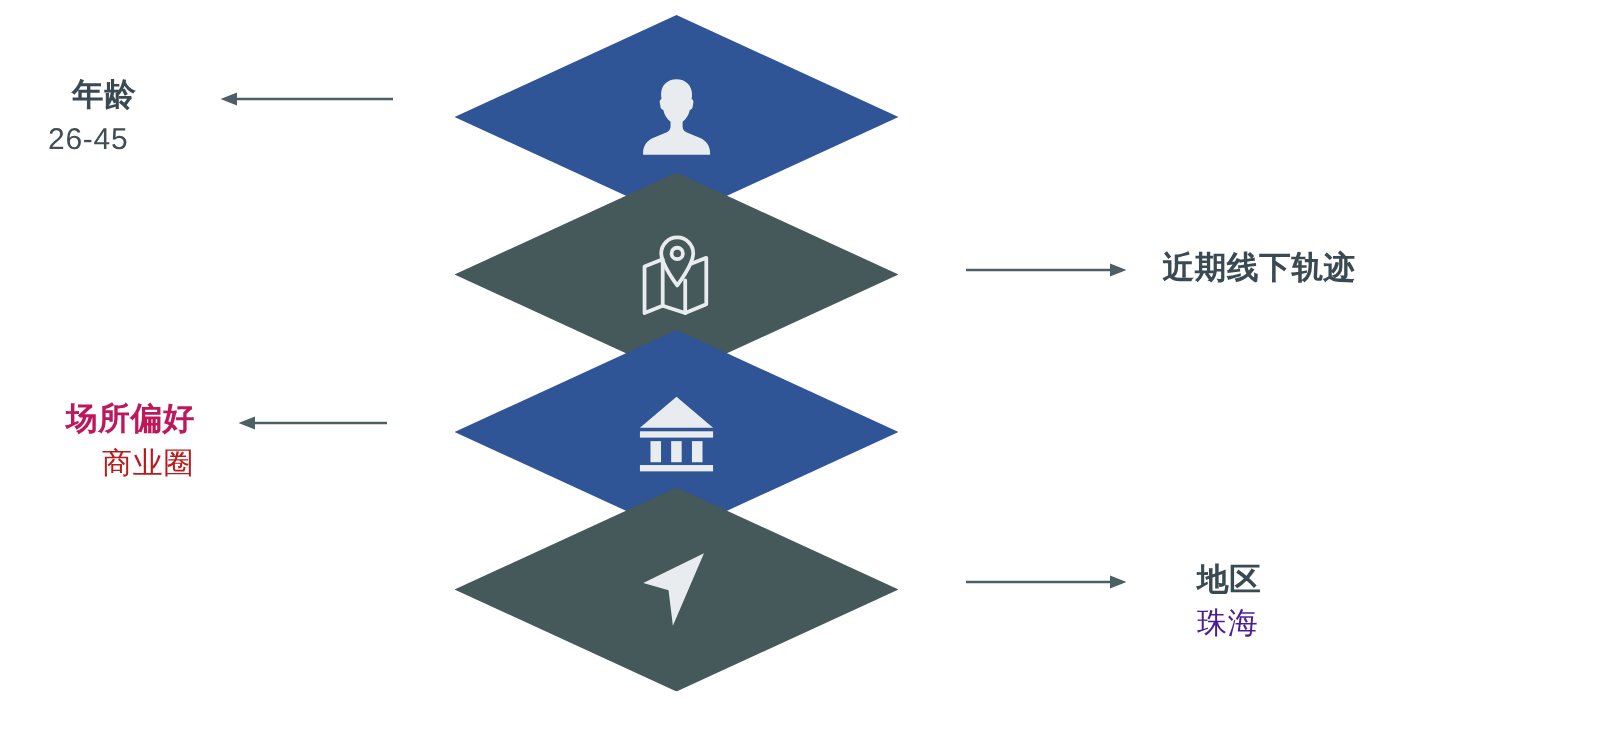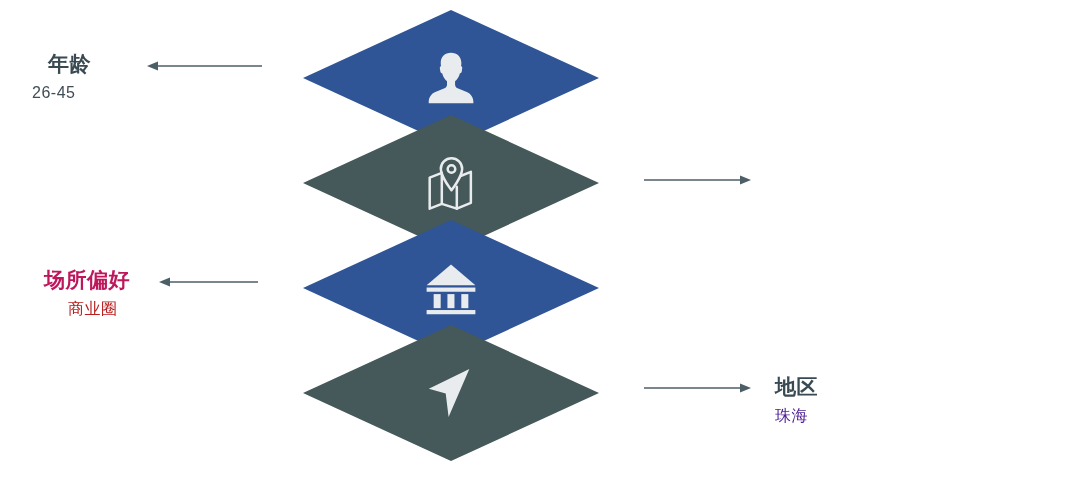--- a/index.html
+++ b/index.html
@@ -61,32 +61,32 @@
   }
   .label .title {
     font-weight: bold;
     font-size: 21px;
     line-height: 28px;
     color: #3a4a52;
     letter-spacing: 0.5px;
   }
   .label .sub {
     font-weight: normal;
-    font-size: 16px;
+    font-size: 20px;
     line-height: 30px;
     color: #3f4d55;
     letter-spacing: 0.5px;
   }
   .label.right { text-align: left; }
   .label.l-age     { left: 32px;  top: 50px;  text-align: left; }
   .label.l-age .title { margin-left: 16px; }
   .label.l-track   { left: 775px; top: 165px; }
   .label.l-place   { left: 44px;  top: 266px; text-align: left; }
   .label.l-place .sub { margin-left: 24px; }
-  .label.l-region  { left: 775px; top: 373px; }
+  .label.l-region  { left: 798px; top: 373px; }
 </style>
 </head>
 <body>
 
 <div id="stage" style="background: rgb(255, 255, 255);">
 
   <div class="diamond d1" style="background:#2F5597">
     <span class="glyph">
       <svg width="62" height="62" viewBox="0 0 64 64" aria-hidden="true">
         <g fill="#E8ECEE">
@@ -168,20 +168,21 @@
       <path d="M107 7 L96 2.6 L96 11.4 Z" fill="#4C5F66"></path>
     </svg>
   </div>
 
   <div class="label l-age">
     <div class="title" style="color: rgb(58, 74, 82);">年龄</div>
     <div class="sub" style="color: rgb(63, 77, 85);">26-45</div>
   </div>
 
   <div class="label l-track right">
+    <div class="title" style="color: rgb(58, 74, 82);">近期线下轨迹</div>
   </div>
 
   <div class="label l-place">
     <div class="title" style="color: #be185d;">场所偏好</div>
     <div class="sub" style="color: #b91c1c;">商业圈</div>
   </div>
 
   <div class="label l-region right">
     <div class="title" style="color: rgb(58, 74, 82);">地区</div>
     <div class="sub" style="color: #4c1d95;">珠海</div>

